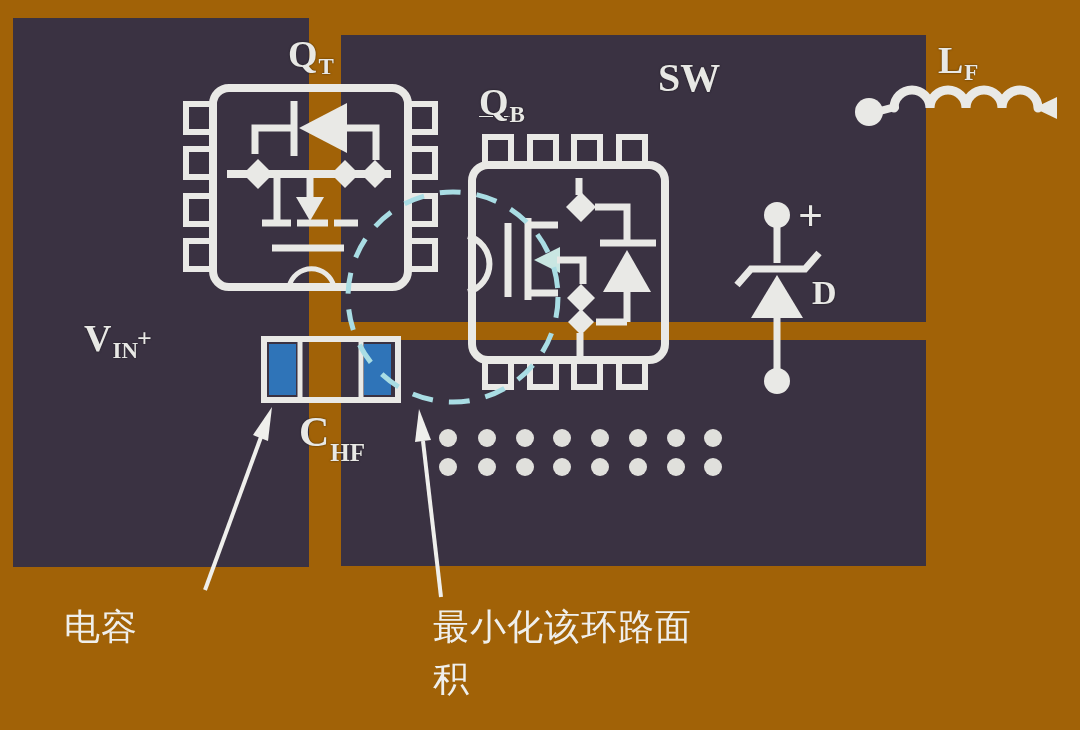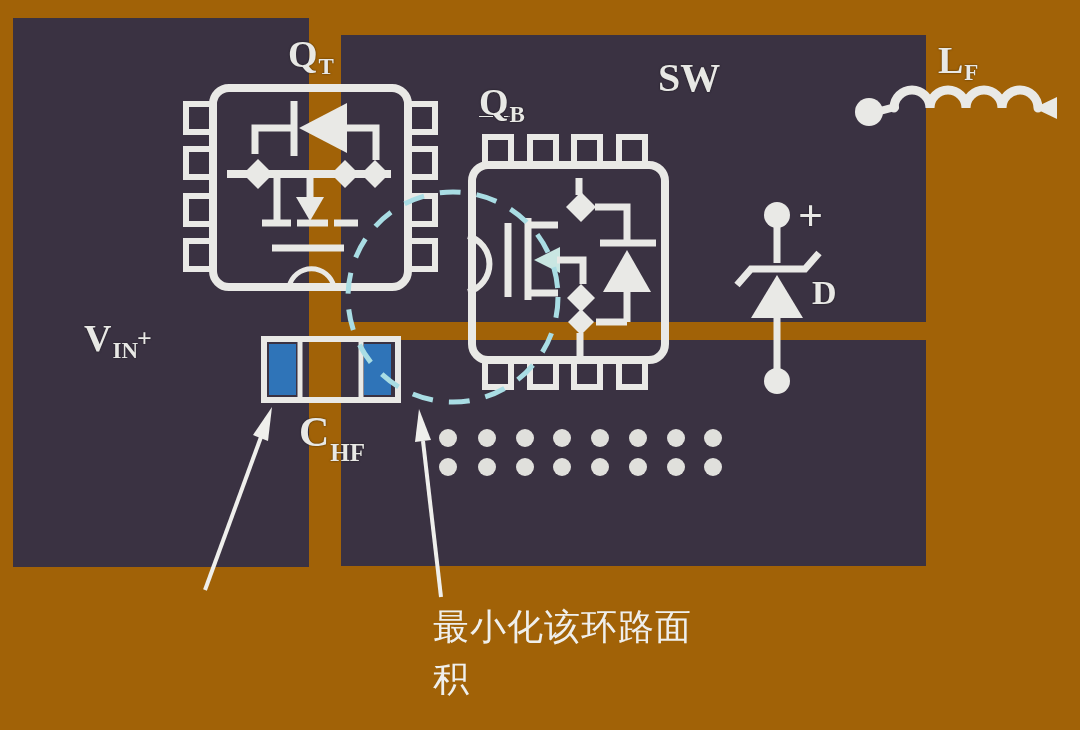--- a/index.html
+++ b/index.html
@@ -185,20 +185,21 @@
   <div class="lbl chf" style="left:299px;top:408px;">
     <span class="main">C</span><span class="sub">HF</span>
   </div>
 
   <div class="lbl lbl-plus" style="left:798px;top:190px;">+</div>
 
   <div class="lbl lbl-d" style="left:812px;top:274px;">D</div>
 
 
   <div class="note" style="left:64px;top:601px;">
+    <div>电容</div>
   </div>
 
   <div class="note" style="left:433px;top:601px;">
     <div>最小化该环路面</div>
     <div>积</div>
   </div>
 
 </div>
 
 </body></html>

